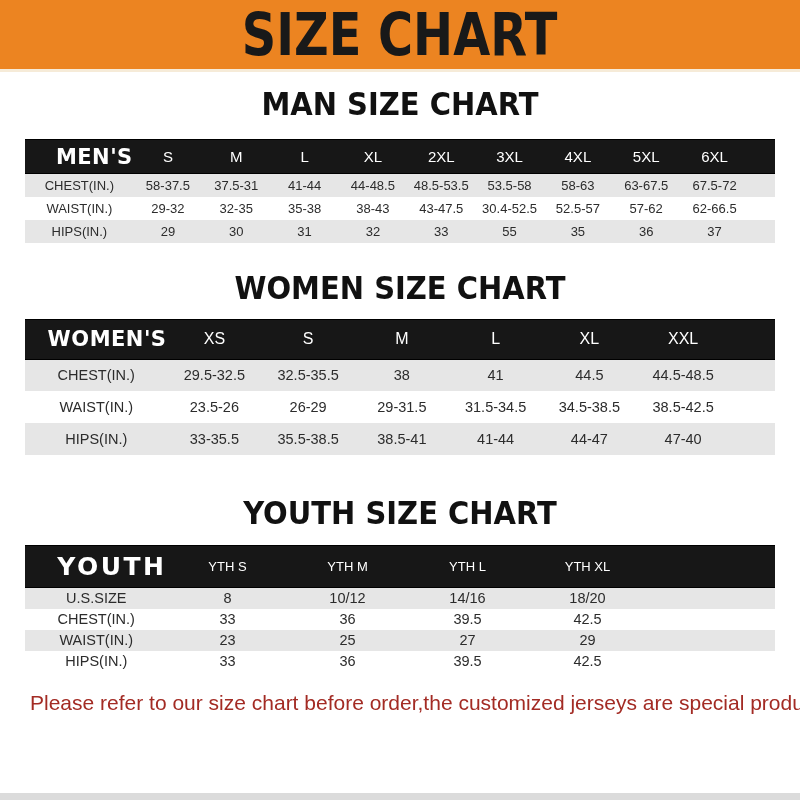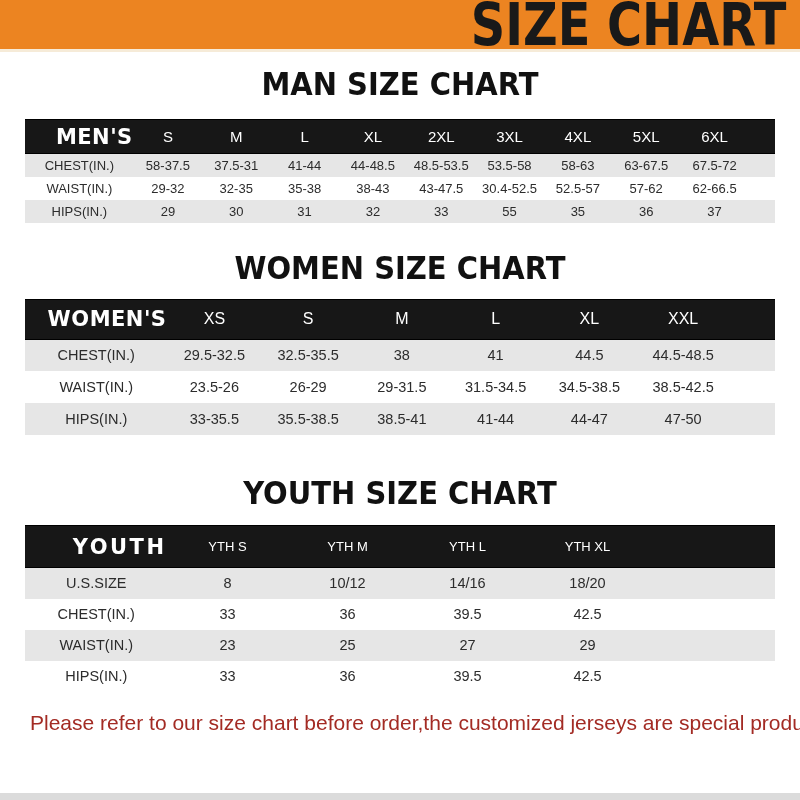--- a/index.html
+++ b/index.html
@@ -11,22 +11,22 @@
   }
   *{box-sizing:border-box;}
   html,body{margin:0;padding:0;}
   body{
     width:800px;height:800px;position:relative;overflow:hidden;
     background:#ffffff;
     font-family:"Liberation Sans",sans-serif;
   }
   
   .banner{
-    height:52px;background:var(--banner-bg);
-    display:flex;align-items:center;justify-content:flex-end;
+    height:72px;background:var(--banner-bg);
+    display:flex;align-items:center;justify-content:center;
     border-bottom:3px solid #F6EBD8;
   }
   .banner h1{
     margin:0;font-family:"DejaVu Sans","Liberation Sans",sans-serif;
     font-weight:bold;font-size:52px;color:#191919;letter-spacing:0px;
     transform:scale(0.92,1.12);white-space:nowrap;
   }
   
   .section-heading{
     text-align:center;margin:0;
@@ -67,23 +67,23 @@
   
   .tbl-women thead tr{height:40px;}
   .tbl-women tbody tr{height:32px;}
   .tbl-women{font-size:14.5px;}
   .tbl-women th.corner{font-size:21px;letter-spacing:0.5px;}
   .tbl-women th.size{font-size:16px;}
   .tbl-women col.c-label{width:19%;}
   .tbl-women col.c-spacer{width:6%;}
   
   .tbl-youth thead tr{height:42px;}
-  .tbl-youth tbody tr{height:31px;}
+  .tbl-youth tbody tr{height:21px;}
   .tbl-youth{font-size:14.5px;}
-  .tbl-youth th.corner{font-size:21px;letter-spacing:2.5px;}
+  .tbl-youth th.corner{font-size:25px;letter-spacing:2.5px;}
   .tbl-youth th.size{font-size:13px;}
   .tbl-youth col.c-label{width:19%;}
   .tbl-youth col.c-spacer{width:17%;}
   
   .footer-note{margin:16px 0 0 30px;}
   .footer-note p{
     margin:0;font-size:21px;line-height:30px;color:var(--footer-color);
     font-family:"Liberation Sans",sans-serif;white-space:nowrap;
   }
   .bottom-strip{
@@ -216,21 +216,21 @@
         <td class="cell">38.5-42.5</td>
         <td class="rspacer"></td>
       </tr>
       <tr>
         <td class="rowlabel">HIPS(IN.)</td>
         <td class="cell">33-35.5</td>
         <td class="cell">35.5-38.5</td>
         <td class="cell">38.5-41</td>
         <td class="cell">41-44</td>
         <td class="cell">44-47</td>
-        <td class="cell">47-50</td>
+        <td class="cell">47-40</td>
         <td class="rspacer"></td>
       </tr>
     </tbody>
   </table>
 
 <h2 class="section-heading heading-youth">YOUTH SIZE CHART</h2>
 <table class="tbl-youth">
     <colgroup>
       <col class="c-label">
       <col class="c-size">

